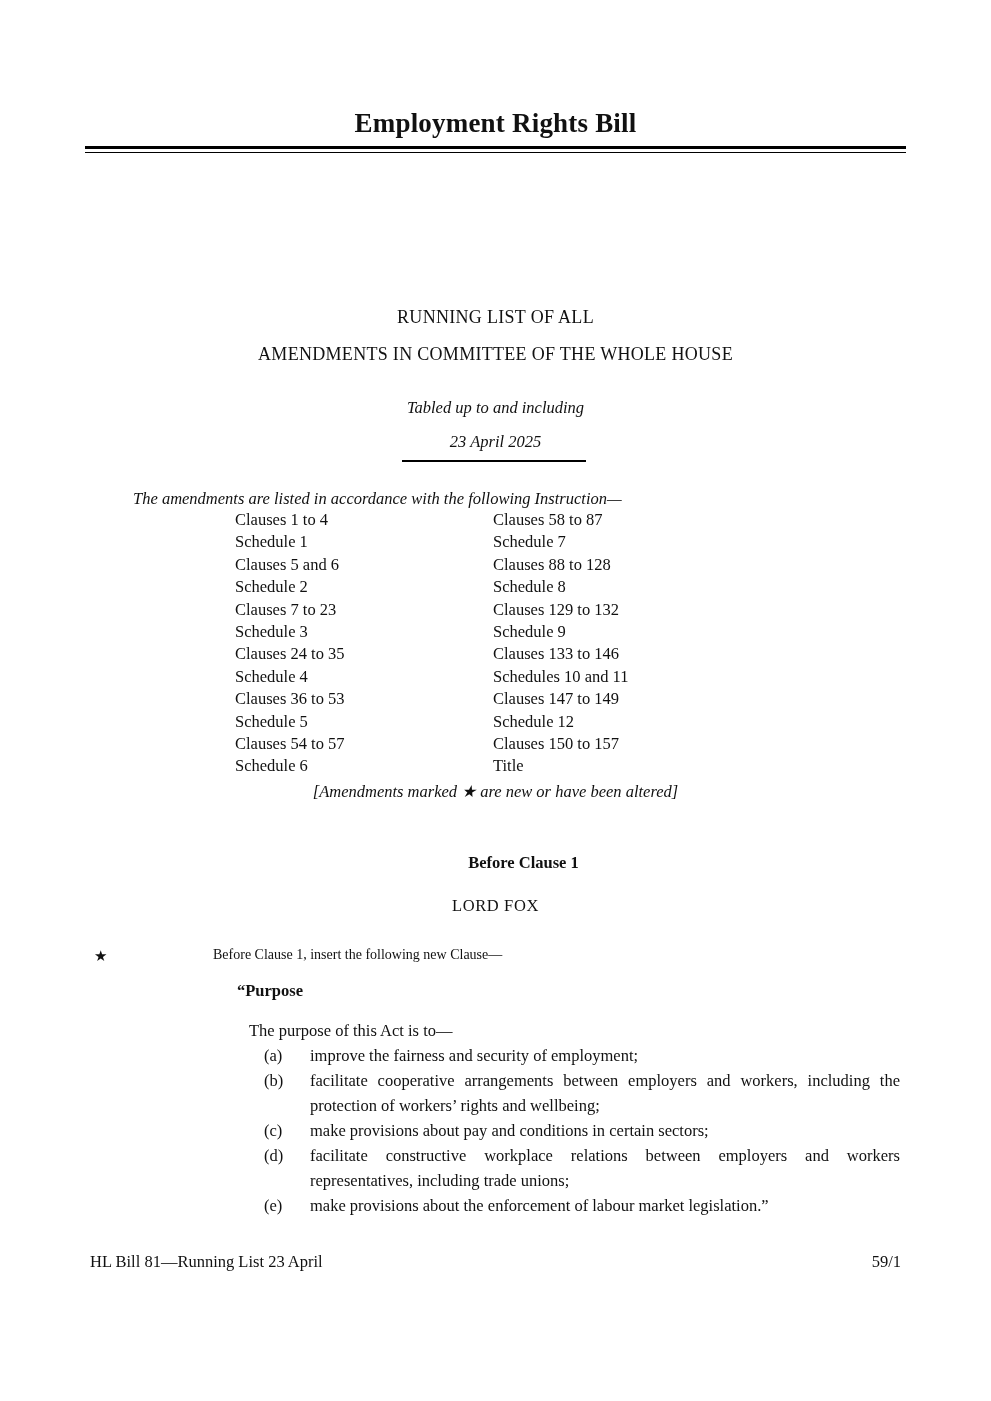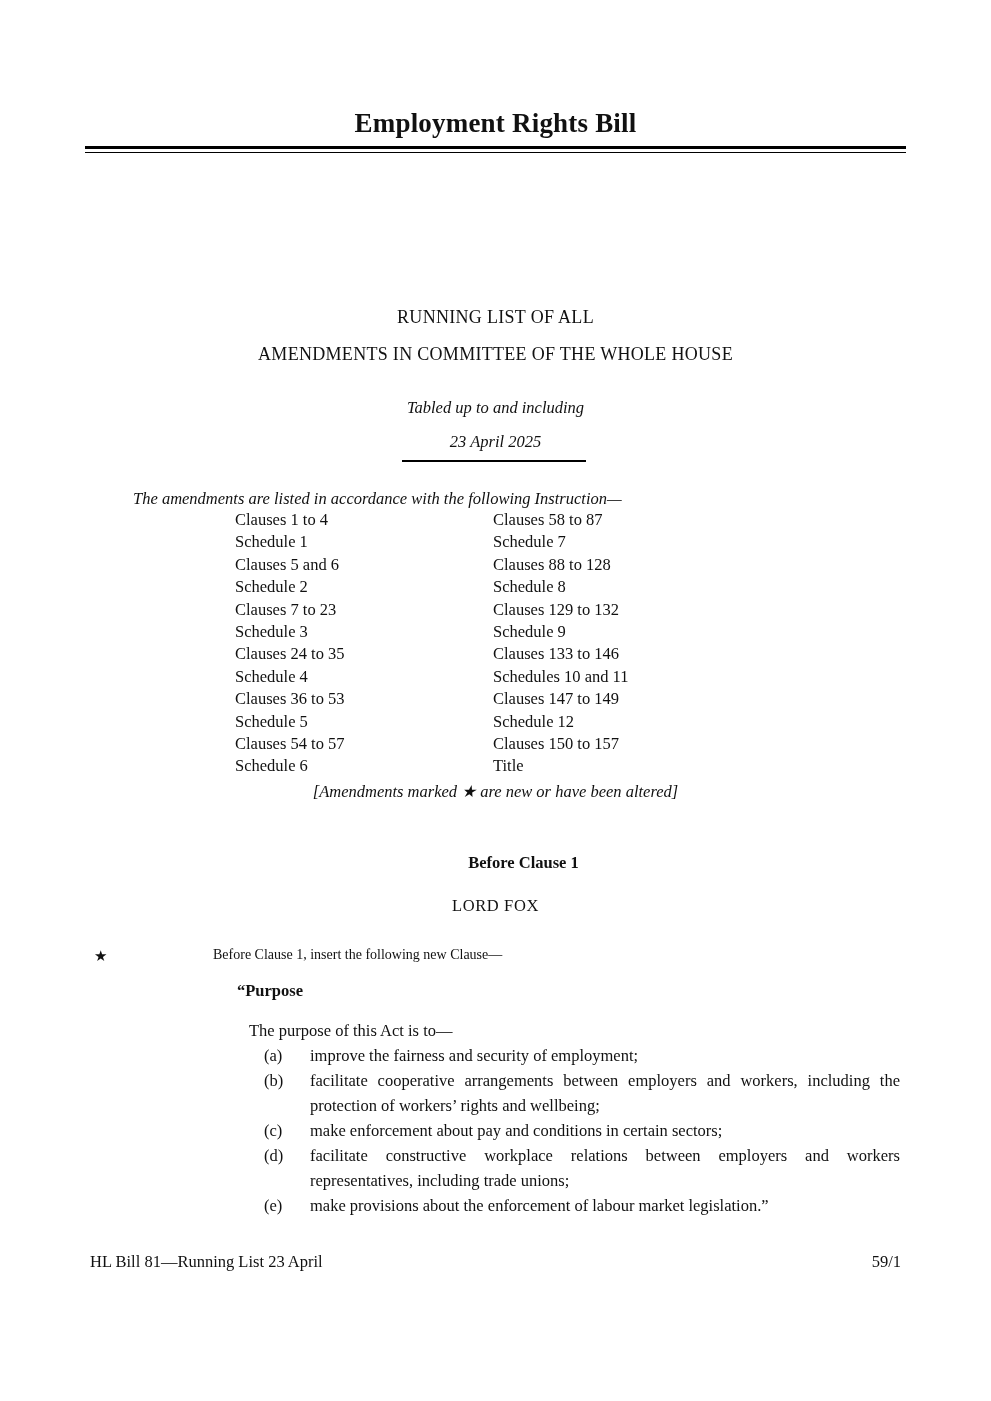--- a/index.html
+++ b/index.html
@@ -171,21 +171,21 @@
     <div class="clause-item">
       <span class="item-label">(a)</span>
       <span class="item-text">improve the fairness and security of employment;</span>
     </div>
     <div class="clause-item">
       <span class="item-label">(b)</span>
       <span class="item-text">facilitate cooperative arrangements between employers and workers, including the protection of workers’ rights and wellbeing;</span>
     </div>
     <div class="clause-item">
       <span class="item-label">(c)</span>
-      <span class="item-text">make enforcement about pay and conditions in certain sectors;</span>
+      <span class="item-text">make provisions about pay and conditions in certain sectors;</span>
     </div>
     <div class="clause-item">
       <span class="item-label">(d)</span>
       <span class="item-text">facilitate constructive workplace relations between employers and workers representatives, including trade unions;</span>
     </div>
     <div class="clause-item">
       <span class="item-label">(e)</span>
       <span class="item-text">make provisions about the enforcement of labour market legislation.”</span>
     </div>
   </div>

